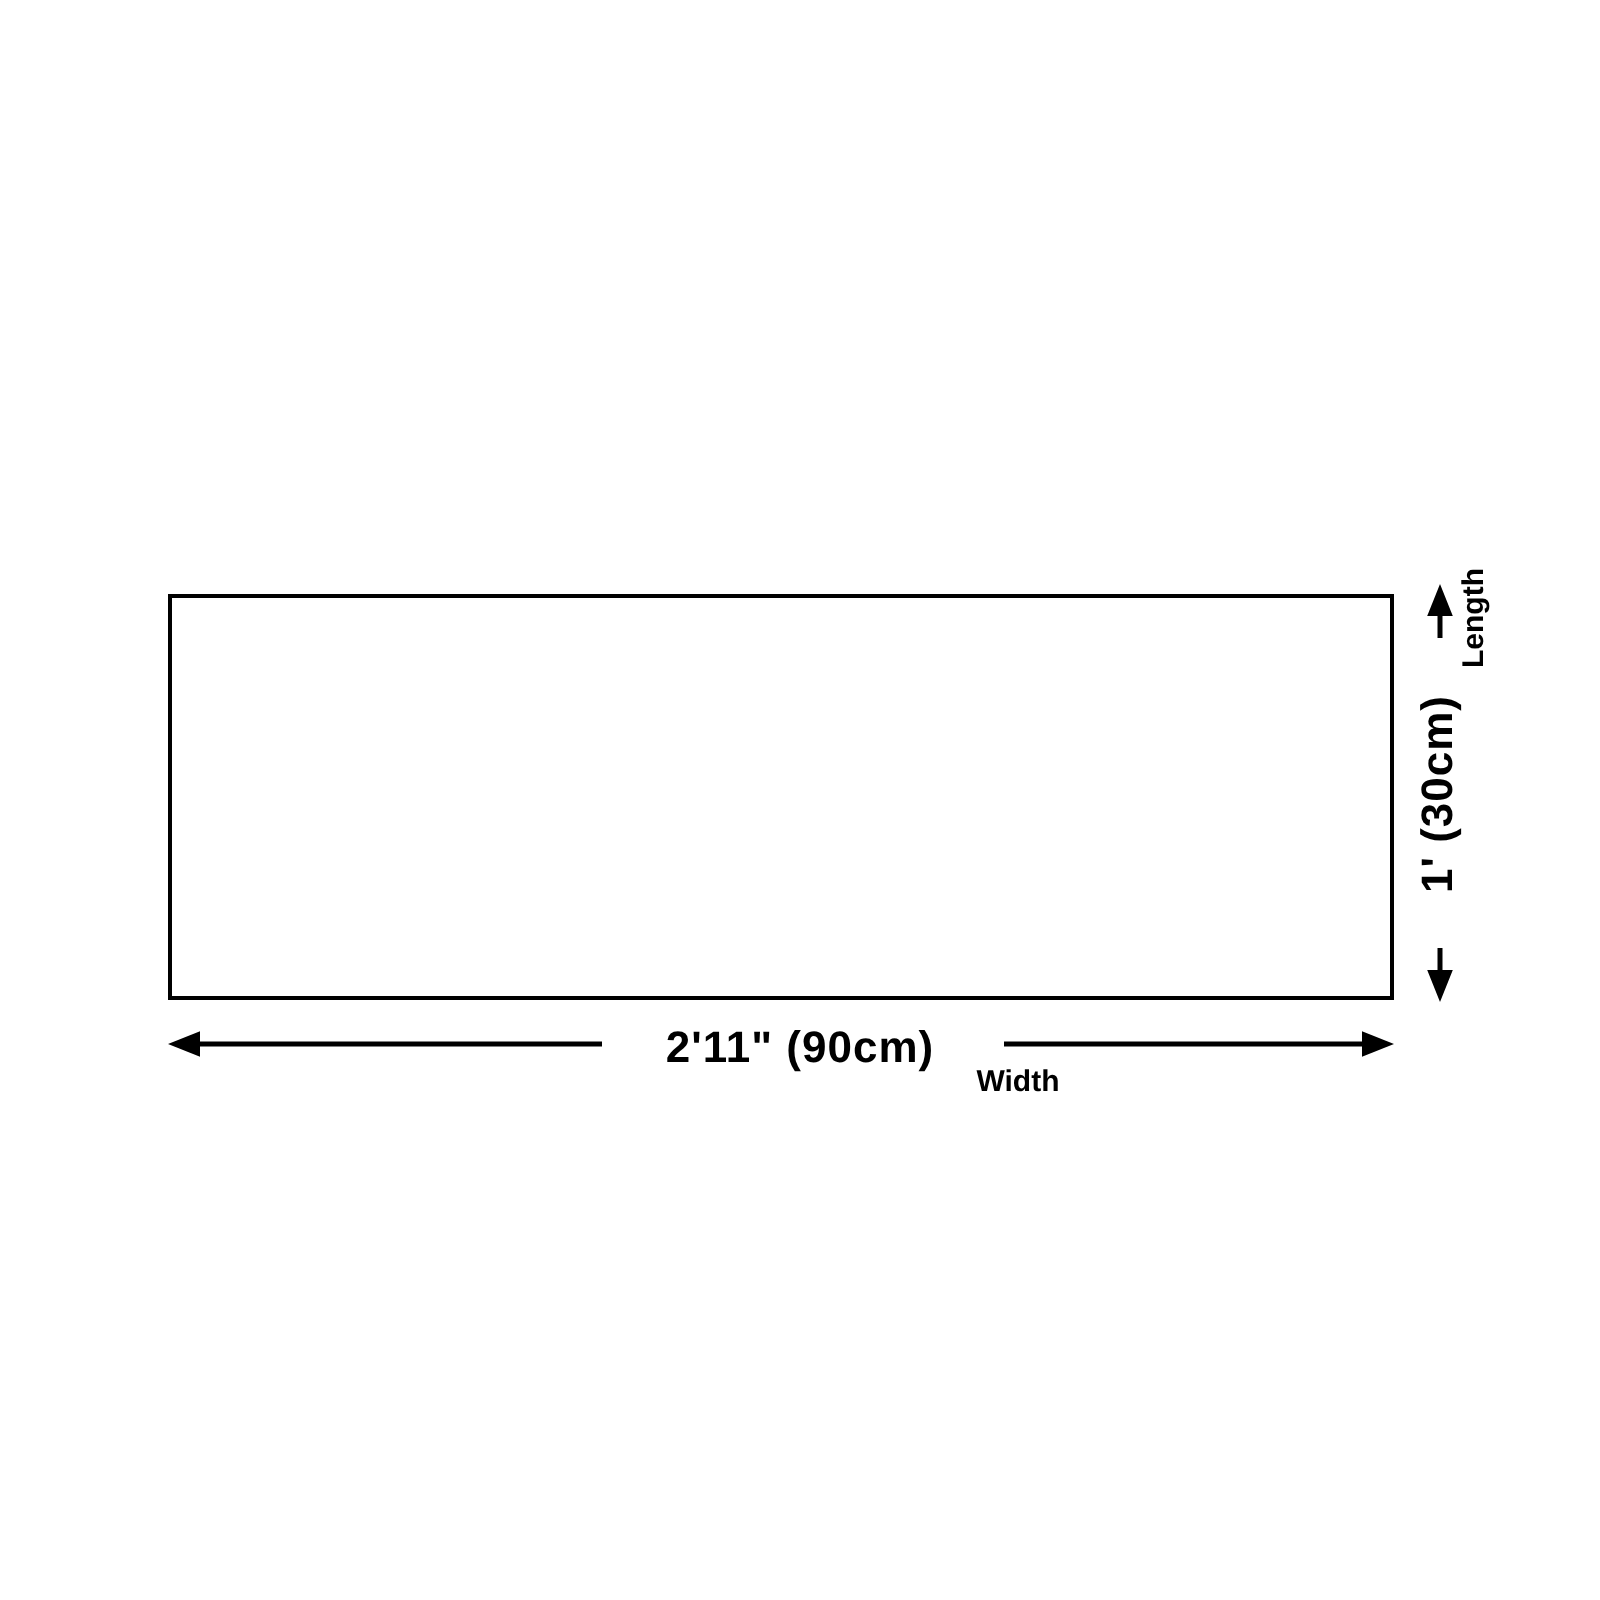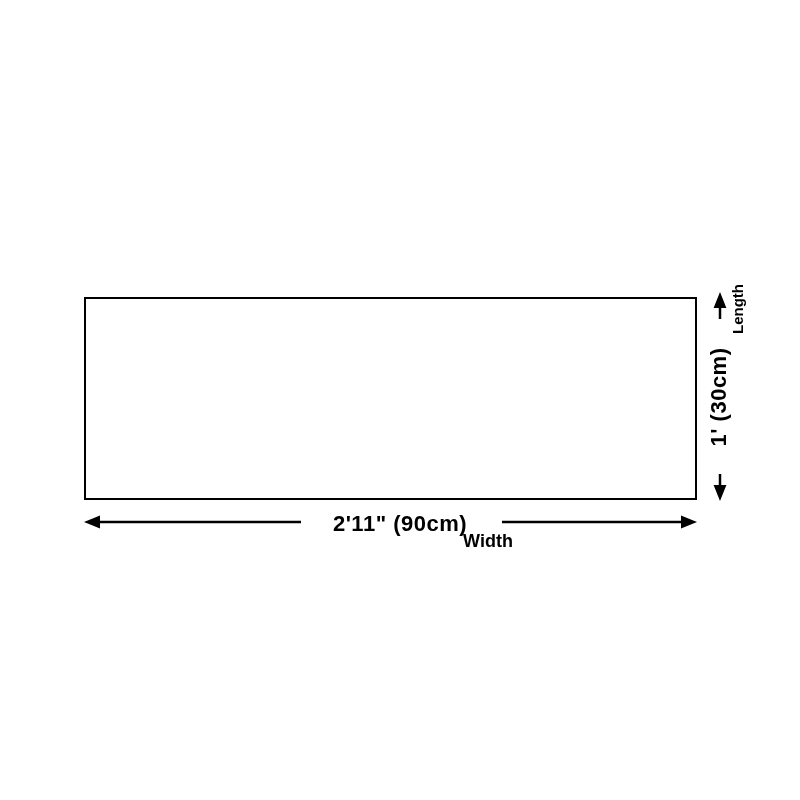--- a/index.html
+++ b/index.html
@@ -30,23 +30,23 @@
     white-space: nowrap;
     font-weight: 700;
   }
   .width-value {
     left: 400px; top: 524px;
     transform: translate(-50%, -50%);
     font-size: 22px;
     letter-spacing: 0.5px;
   }
   .width-label {
-    left: 488px; top: 541px;
+    left: 509px; top: 541px;
     transform: translate(-50%, -50%);
-    font-size: 18px;
+    font-size: 15px;
   }
   .length-value {
     left: 719px; top: 397px;
     transform: translate(-50%, -50%) rotate(-90deg);
     font-size: 22px;
     letter-spacing: 0.5px;
   }
   .length-label {
     left: 737px; top: 309px;
     transform: translate(-50%, -50%) rotate(-90deg);

